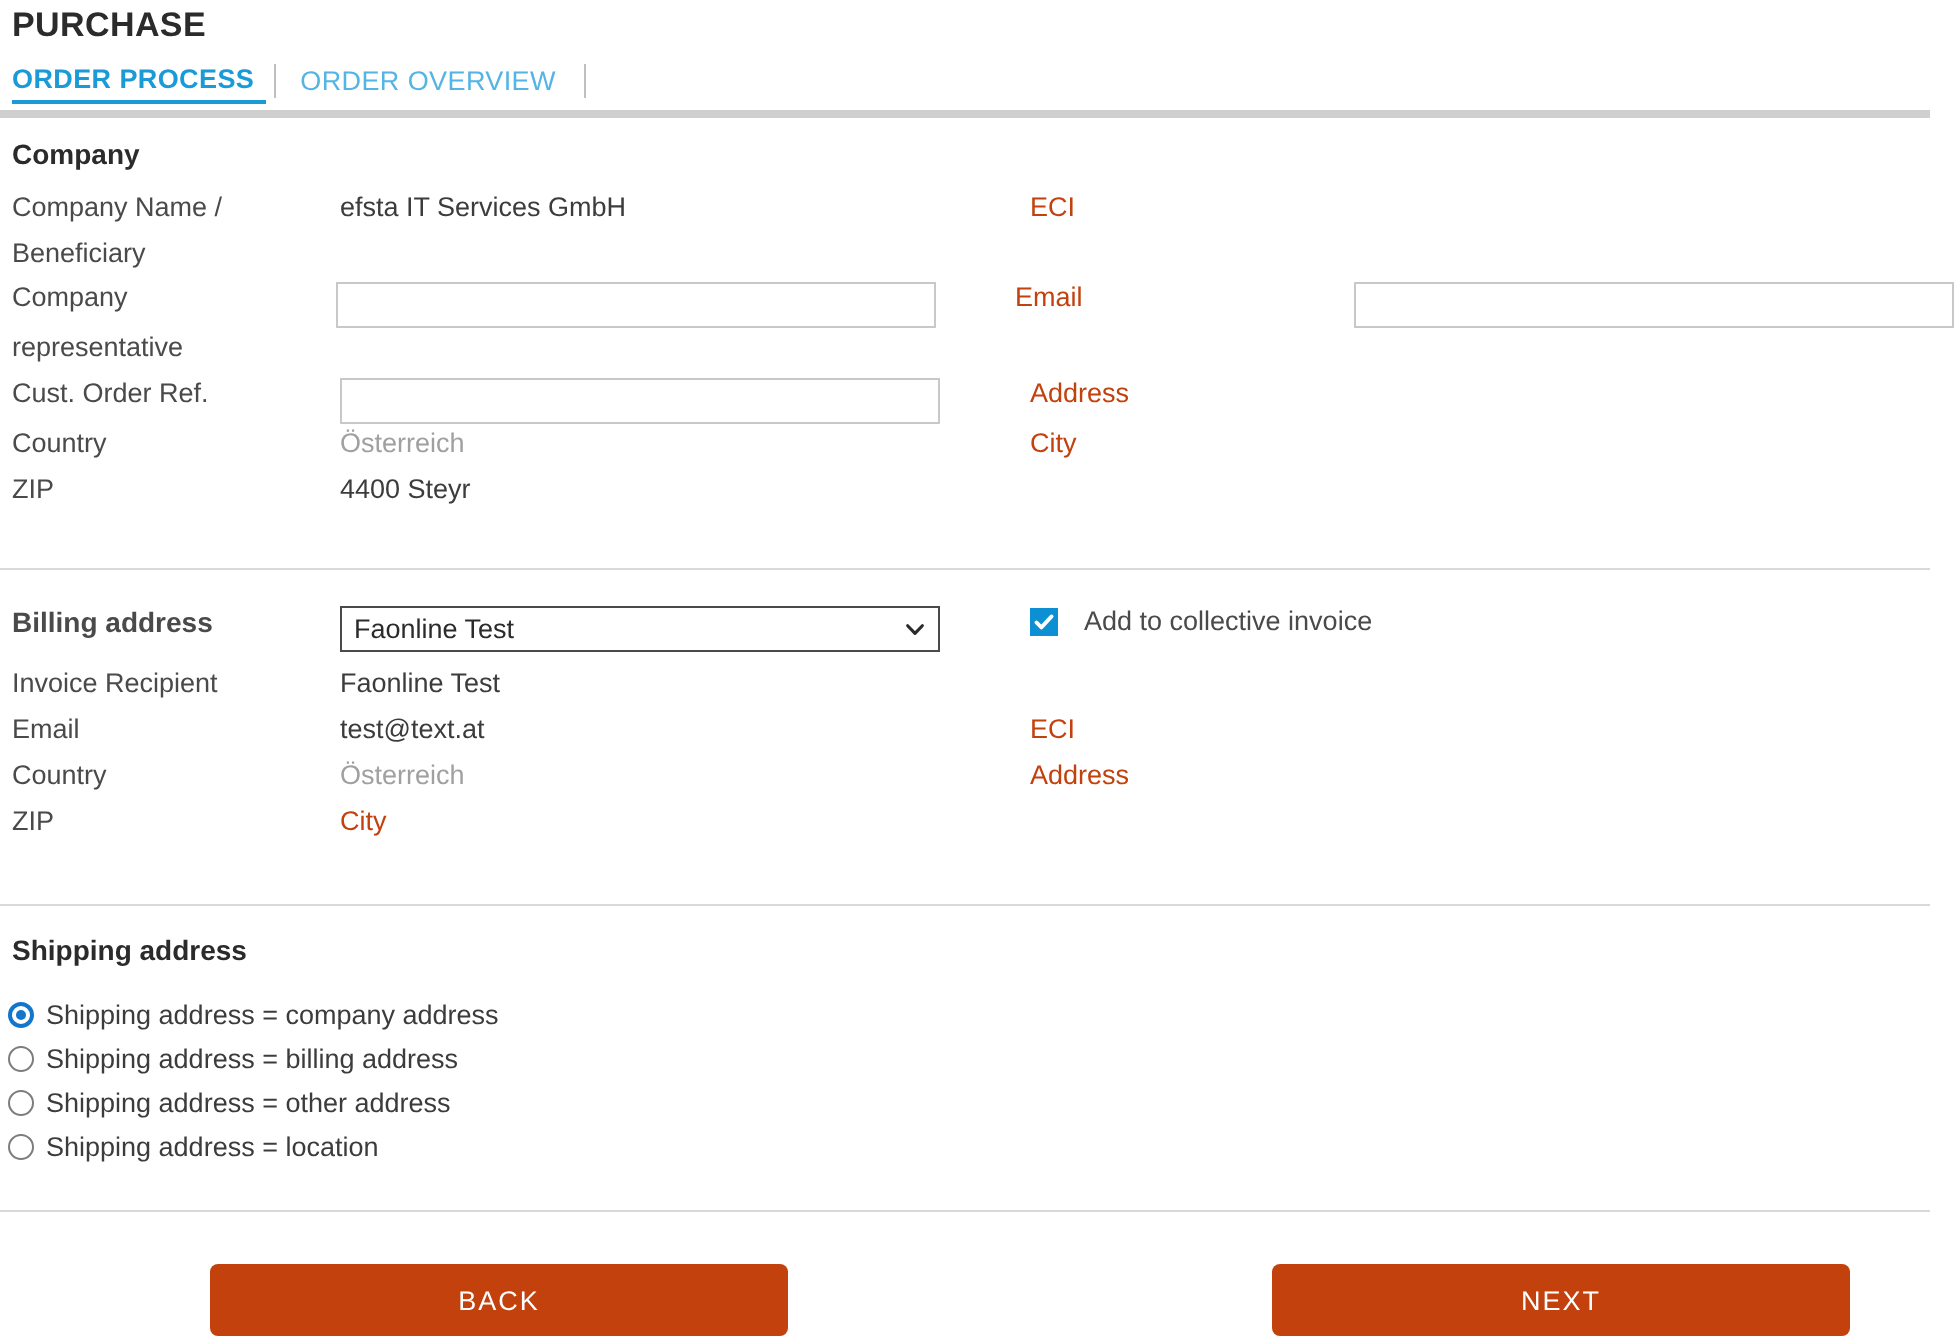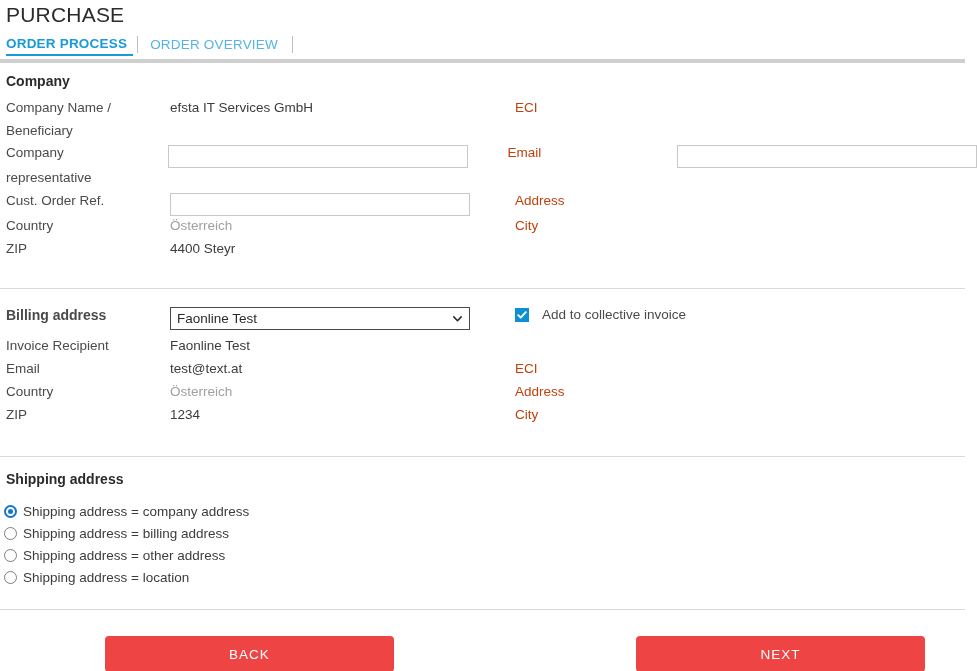--- a/index.html
+++ b/index.html
@@ -12,26 +12,26 @@
     background: #ffffff;
     font-family: "Liberation Sans", sans-serif;
     font-size: 13.5px;
     color: #3c3c3c;
     overflow: hidden;
     position: relative;
   }
 
   
   .page-title {
-    font-size: 21px;
+    font-size: 17px;
     color: #2b2b2b;
     letter-spacing: 0.2px;
     padding: 3px 0 0 6px;
     margin: 0;
-    font-weight: 400;
+    font-weight: 700;
   }
   .tabbar {
     display: flex;
     align-items: center;
     padding: 6px 0 0 6px;
     height: 26px;
   }
   .tab {
     font-size: 13.5px;
     letter-spacing: 0.2px;
@@ -194,21 +194,21 @@
   
   .footer {
     display: flex;
     justify-content: space-between;
     padding: 0 0 0 0;
     margin-top: 26px;
   }
   .btn {
     width: 289px;
     height: 36px;
-    background: #ef4444;
+    background: #c2410c;
     border: none;
     border-radius: 4px;
     color: #ffffff;
     font-family: "Liberation Sans", sans-serif;
     font-size: 13.5px;
     letter-spacing: 1px;
     cursor: pointer;
   }
   .btn-back { margin-left: 105px; }
   .btn-next { margin-right: 52px; }
@@ -326,21 +326,20 @@
 
   <div class="row">
     <div class="lbl-l">Country</div>
     <div class="val-l muted">Österreich</div>
     <div class="lbl-r">Address</div>
     <div class="val-r"></div>
   </div>
 
   <div class="row">
     <div class="lbl-l">ZIP</div>
-    <div class="val-l">1234</div>
     <div class="lbl-r">City</div>
     <div class="val-r"></div>
   </div>
 
   <div style="height:27px"></div>
 </div>
 
 <div class="rule-thin"></div>
 
 <div class="section">

